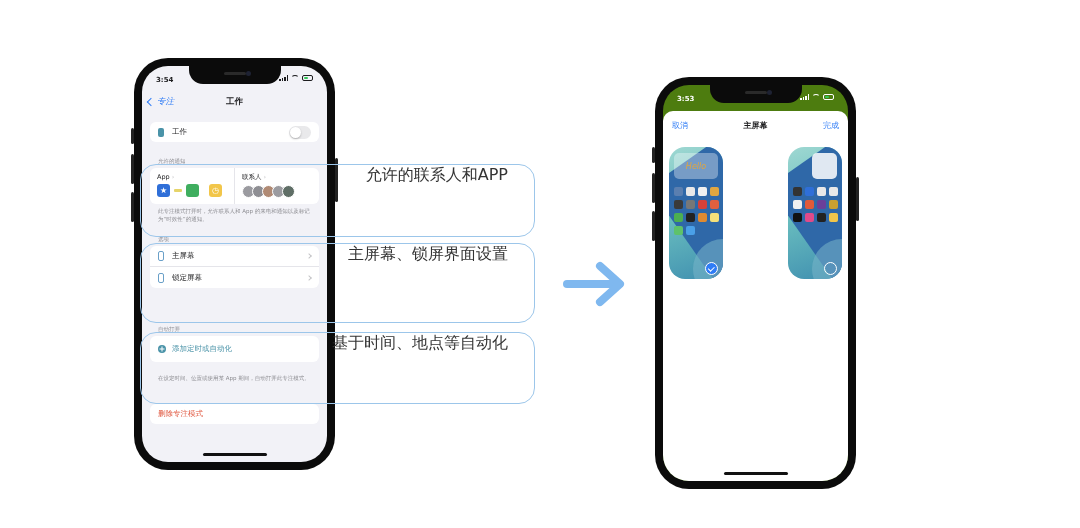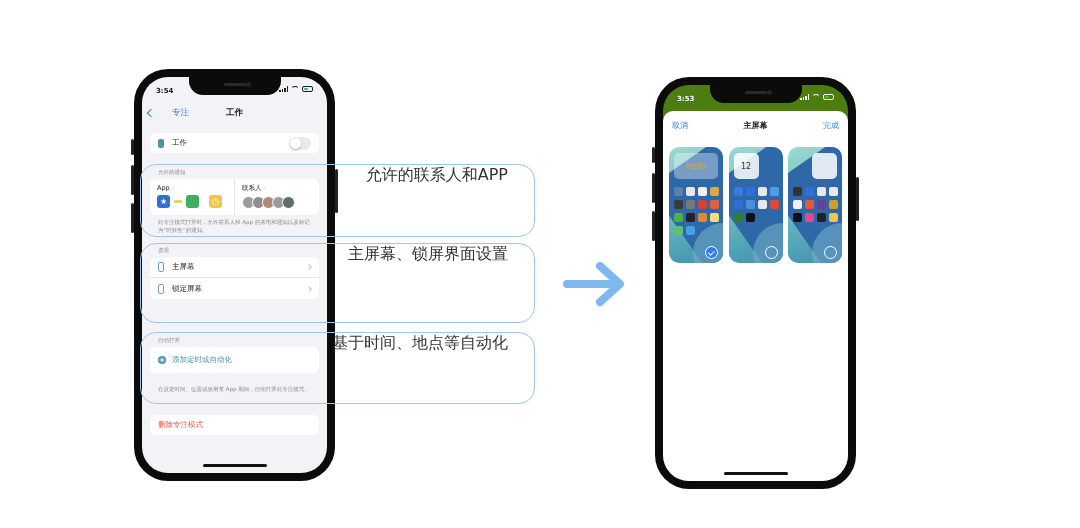--- a/index.html
+++ b/index.html
@@ -16,26 +16,26 @@
   .status { position: absolute; top: 0; left: 0; right: 0; height: 22px; font-size: 7px; font-weight: bold; z-index: 2; }
   .status .time { position: absolute; left: 14px; top: 10px; }
   .status .icons { position: absolute; right: 14px; top: 9px; display: flex; gap: 3px; align-items: center; }
   .sig { display: flex; gap: 1px; align-items: flex-end; height: 6px; }
   .sig i { display: block; width: 1.5px; background: #1c1c1e; }
   .wifi { width: 8px; height: 6px; border: 1.5px solid #1c1c1e; border-bottom: none; border-left-color: transparent; border-right-color: transparent; border-radius: 8px 8px 0 0; }
   .batt { width: 11px; height: 6px; border: 1px solid #1c1c1e; border-radius: 2px; position: relative; padding: 1px; }
   .batt b { display: block; height: 100%; width: 60%; background: #34c759; border-radius: 1px; }
 
   
-  #phoneL { left: 134px; top: 69px; width: 201px; height: 412px; }
+  #phoneL { left: 134px; top: 58px; width: 201px; height: 412px; }
   #phoneL .screen { left: 8px; top: 8px; width: 185px; height: 396px; background: #f2f2f7; }
   #phoneL .notch { width: 92px; height: 18px; }
 
   .navbar { position: absolute; top: 26px; left: 0; right: 0; height: 20px; font-size: 8.5px; }
-  .navbar .back { position: absolute; left: 6px; top: 4px; color: #2f7cf6; display: flex; align-items: center; gap: 17px; }
+  .navbar .back { position: absolute; left: 6px; top: 4px; color: #2f7cf6; display: flex; align-items: center; gap: 2px; font-style: italic; }
   .navbar .back .chev { display: inline-block; width: 6px; height: 6px; border-left: 1.5px solid #2f7cf6; border-bottom: 1.5px solid #2f7cf6; transform: rotate(45deg); margin-right: 1px; }
   .navbar .title { position: absolute; left: 0; right: 0; text-align: center; top: 4px; font-weight: bold; }
 
   .card { position: absolute; left: 8px; width: 169px; background: #fff; border-radius: 6px; }
   .sect-label { position: absolute; left: 16px; font-size: 5.5px; color: #8e8e93; }
   .note { position: absolute; left: 16px; width: 158px; font-size: 5.5px; color: #8e8e93; line-height: 8px; }
 
   .row { position: relative; height: 21px; display: flex; align-items: center; padding: 0 8px; font-size: 7.5px; border-bottom: 0.5px solid #e5e5ea; }
   .row:last-child { border-bottom: none; }
   .row .ico { width: 8px; height: 10px; margin-right: 8px; border-radius: 2px; flex: none; }
@@ -78,21 +78,21 @@
   #phoneR .status { color: #fff; }
   #phoneR .status .sig i { background: #fff; }
   #phoneR .status .wifi { border-top-color: #fff; }
   #phoneR .status .batt { border-color: #fff; }
   .sheet { position: absolute; top: 26px; left: 0; right: 0; bottom: 0; background: #fff; border-top-left-radius: 10px; border-top-right-radius: 10px; }
   .sheet-bar { position: relative; height: 24px; font-size: 8px; }
   .sheet-bar .cancel { position: absolute; left: 9px; top: 9px; color: #2f7cf6; }
   .sheet-bar .title { position: absolute; left: 0; right: 0; text-align: center; top: 9px; font-weight: bold; }
   .sheet-bar .done { position: absolute; right: 9px; top: 9px; color: #2f7cf6; }
   .pages { position: absolute; top: 36px; left: 6px; right: 6px; display: flex; justify-content: space-between; }
-  .page { width: 54px; height: 116px; border-radius: 10px; position: relative; overflow: hidden; background: linear-gradient(160deg, #9fd8d2 0%, #6bbfbf 45%, #3f8fb0 100%); }
+  .page { width: 54px; height: 132px; border-radius: 16px; position: relative; overflow: hidden; background: linear-gradient(160deg, #9fd8d2 0%, #6bbfbf 45%, #3f8fb0 100%); }
   .page .diag { position: absolute; left: -20px; top: 40px; width: 110px; height: 120px; background: #2f68a8; transform: rotate(-35deg); transform-origin: left top; }
   .page .diag2 { position: absolute; right: -30px; bottom: -20px; width: 60px; height: 60px; border-radius: 50%; background: rgba(120,180,200,.55); }
   .grid { position: absolute; left: 5px; top: 40px; right: 5px; display: grid; grid-template-columns: repeat(4, 9px); gap: 4px 3px; justify-content: space-between; }
   .grid i { display: block; width: 9px; height: 9px; border-radius: 2px; }
   .widget { position: absolute; top: 6px; left: 5px; right: 5px; height: 26px; border-radius: 5px; background: rgba(255,255,255,.35); font-size: 8px; font-style: italic; color: #e0a640; display: flex; align-items: center; justify-content: center; }
   .sel { position: absolute; bottom: 4px; right: 5px; width: 13px; height: 13px; border-radius: 50%; border: 1.2px solid #fff; }
   .sel.on { background: #2f7cf6; display: flex; align-items: center; justify-content: center; }
   .sel.on::after { content: ""; width: 5px; height: 3px; border-left: 1.2px solid #fff; border-bottom: 1.2px solid #fff; transform: rotate(-45deg) translate(0,-1px); }
 </style>
 </head>
@@ -264,38 +264,20 @@
               <i style="background:#e08a30"></i>
               <i style="background:#f5e07a"></i>
             <i style="background:#5ec26a"></i>
               <i style="background:#4aa0e8"></i>
           </div>
           <div class="sel on"></div>
         </div>
         <div class="page">
           <div class="diag"></div>
             <div class="diag2"></div>
-          <div class="widget" style="color:#333;font-style:normal;background:rgba(255,255,255,.85);right:24px">12</div>
-          <div class="grid">
-            <i style="background:#3a7be0"></i>
-              <i style="background:#2f6fd8"></i>
-              <i style="background:#e8e8e8"></i>
-              <i style="background:#4aa0e8"></i>
-            <i style="background:#2f6fd8"></i>
-              <i style="background:#4a90e2"></i>
-              <i style="background:#e8e8e8"></i>
-              <i style="background:#e04a3a"></i>
-            <i style="background:#2e7d32"></i>
-              <i style="background:#111"></i>
-          </div>
-          <div class="sel"></div>
-        </div>
-        <div class="page">
-          <div class="diag"></div>
-            <div class="diag2"></div>
           <div class="widget" style="background:rgba(255,255,255,.85);left:24px"></div>
           <div class="grid">
             <i style="background:#333"></i>
               <i style="background:#2f6fd8"></i>
               <i style="background:#e8e8e8"></i>
               <i style="background:#e8e8e8"></i>
             <i style="background:#f0f0f0"></i>
               <i style="background:#e05a3a"></i>
               <i style="background:#6a3f9a"></i>
               <i style="background:#c8a030"></i>

